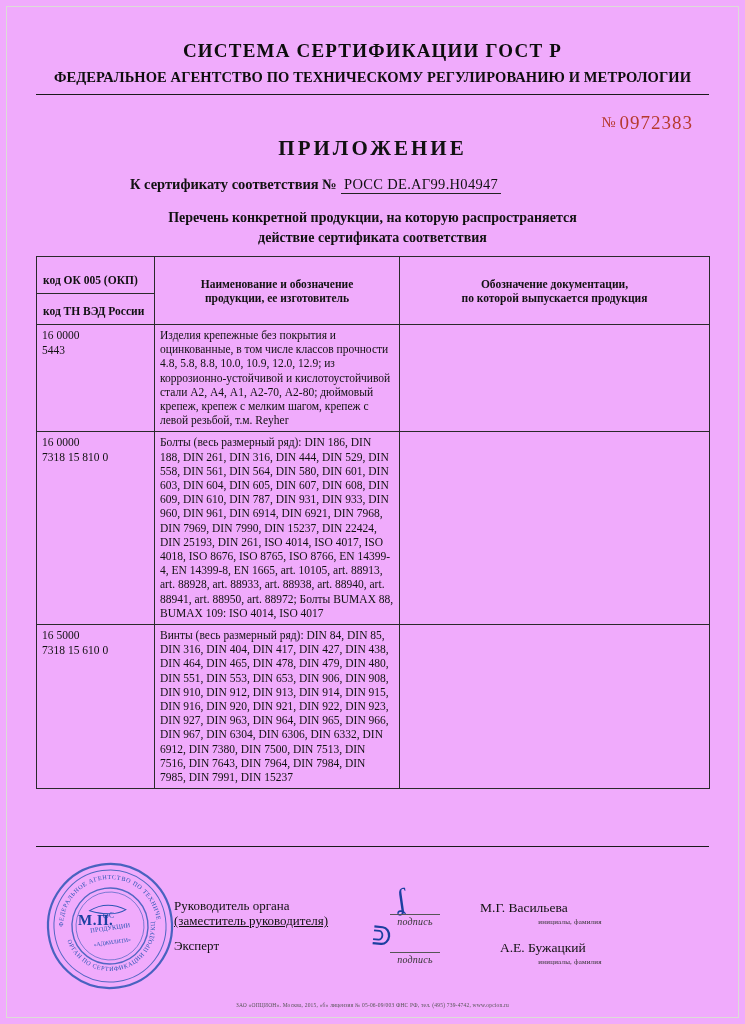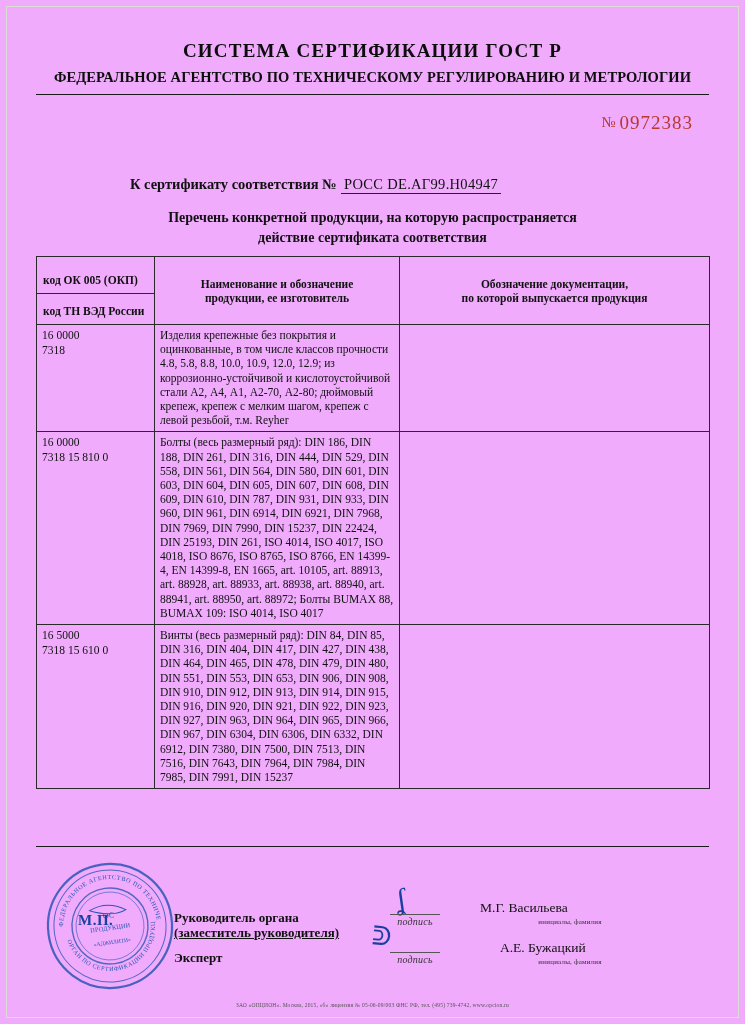--- a/index.html
+++ b/index.html
@@ -174,23 +174,22 @@
     left: 78px;
     top: 912px;
     font-size: 15px;
     font-weight: bold;
     color: #1b3fa0;
     letter-spacing: 0.5px;
   }
   .sig-role {
     position: absolute;
     font-size: 13px;
-    font-weight: bold;
+    font-weight: normal;
     line-height: 15px;
-    margin-top: 12px;
   }
   .sig-role .underline { text-decoration: underline; }
   .sig-caption {
     position: absolute;
     font-size: 10px;
     color: #333;
     letter-spacing: 0.2px;
     font-style: italic;
   }
   .sig-name {
@@ -227,20 +226,21 @@
   <div class="header">
     <div class="title1">СИСТЕМА СЕРТИФИКАЦИИ ГОСТ Р</div>
     <div class="title2">ФЕДЕРАЛЬНОЕ АГЕНТСТВО ПО ТЕХНИЧЕСКОМУ РЕГУЛИРОВАНИЮ И МЕТРОЛОГИИ</div>
   </div>
   <div class="header-rule"></div>
 
   <div class="blank-number">
     <span class="num-label">№</span><span>0972383</span>
   </div>
 
+  <div class="doc-title">ПРИЛОЖЕНИЕ</div>
 
   <div class="cert-line">
     <span>К сертификату соответствия №</span><span class="cert-num">РОСС DE.АГ99.Н04947</span>
   </div>
 
   <div class="subtitle">
     <div>Перечень конкретной продукции,  на которую распространяется</div>
     <div>действие сертификата соответствия</div>
   </div>
 
@@ -264,21 +264,21 @@
         <th>
           <div>Обозначение документации,</div>
           <div>по которой выпускается продукция</div>
         </th>
       </tr>
     </thead>
     <tbody>
       <tr>
         <td class="cell-code">
           <span class="okp">16 0000</span>
-          <span class="tnved">7318</span>
+          <span class="tnved">5443</span>
         </td>
         <td class="cell-name">Изделия крепежные без покрытия и оцинкованные, в том числе классов прочности 4.8, 5.8, 8.8, 10.0, 10.9, 12.0, 12.9; из коррозионно-устойчивой и кислотоустойчивой стали А2, А4, А1, А2-70, А2-80;  дюймовый крепеж, крепеж с мелким шагом, крепеж с левой резьбой, т.м. Reyher</td>
         <td class="cell-doc"></td>
       </tr>
       <tr>
         <td class="cell-code">
           <span class="okp">16 0000</span>
           <span class="tnved">7318 15 810 0</span>
         </td>
         <td class="cell-name">Болты (весь размерный ряд): DIN 186, DIN 188, DIN 261, DIN 316, DIN 444, DIN 529, DIN 558, DIN 561, DIN 564, DIN 580, DIN 601, DIN 603, DIN 604, DIN 605, DIN 607, DIN 608, DIN 609, DIN 610, DIN 787, DIN 931, DIN 933, DIN 960, DIN 961, DIN 6914, DIN 6921, DIN 7968, DIN 7969, DIN 7990, DIN 15237, DIN 22424, DIN 25193, DIN 261, ISO 4014, ISO 4017, ISO 4018, ISO 8676, ISO 8765, ISO 8766,  EN 14399-4, EN 14399-8, EN 1665, art. 10105, art. 88913, art. 88928, art. 88933, art. 88938, art. 88940,  art. 88941, art. 88950, art. 88972; Болты BUMAX 88, BUMAX 109: ISO 4014, ISO 4017</td>

